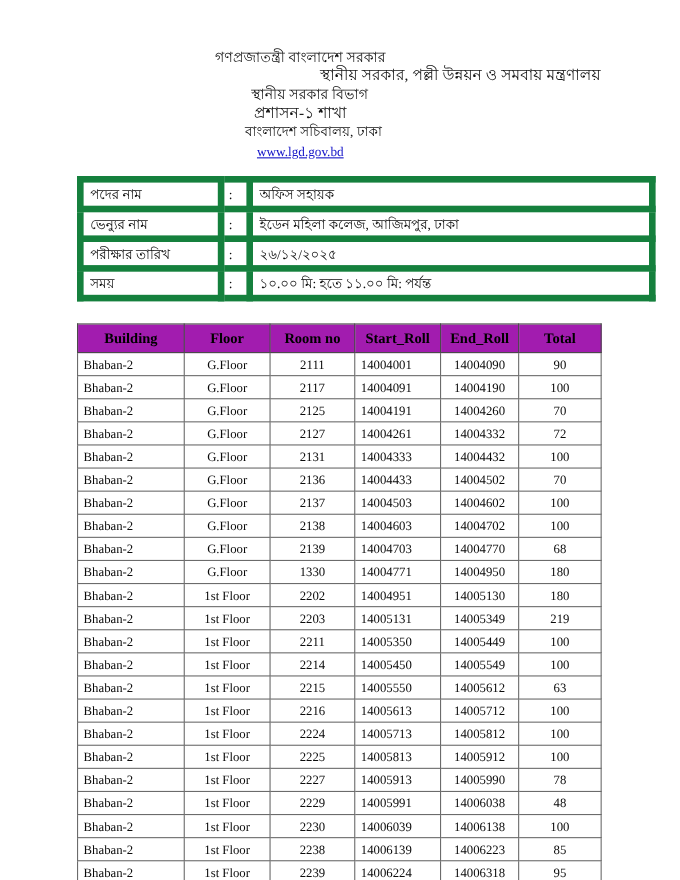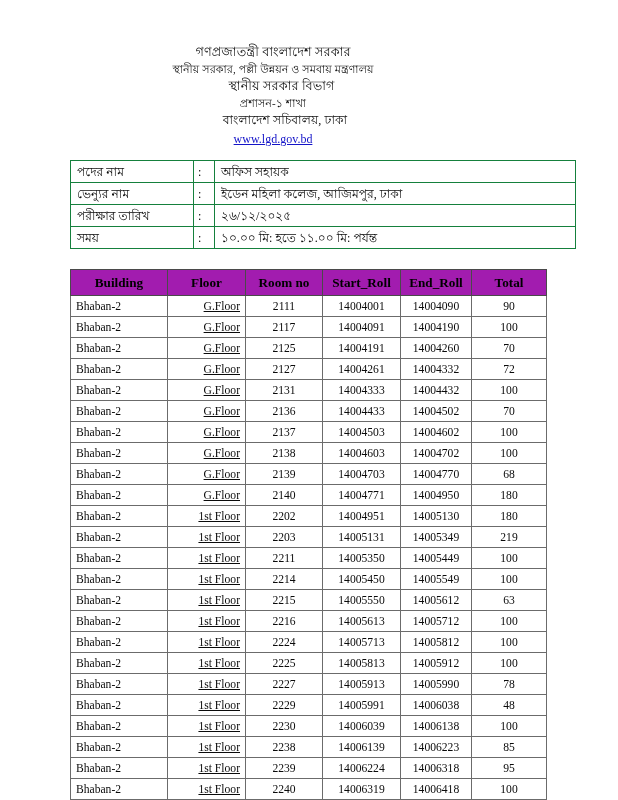--- a/index.html
+++ b/index.html
@@ -28,23 +28,23 @@
     text-align: center;
   }
   .lh-line {
     font-family: "Liberation Serif", "DejaVu Serif", serif;
     font-size: 12.5px;
     line-height: 17px;
     color: #111111;
     letter-spacing: 0.1px;
   }
   .lh-line.l1 { font-size: 12.8px; }
-  .lh-line.l2 { font-size: 11px; }
+  .lh-line.l2 { font-size: 14px; text-align: right; }
   .lh-line.l3 { font-size: 12.8px; margin-left: 17px; }
-  .lh-line.l4 { font-size: 11px; }
+  .lh-line.l4 { font-size: 14px; }
   .lh-line.l5 { font-size: 12.2px; margin-left: 24px; }
   .lh-url {
     display: inline-block;
     margin-top: 1px;
     font-family: "Liberation Serif", "DejaVu Serif", serif;
     font-size: 12px;
     color: #1414c8;
     text-decoration: underline;
     cursor: pointer;
   }
@@ -53,21 +53,21 @@
   .info-wrap {
     margin: 13px 0 0 70px;
     width: 476px;
   }
   table.info {
     border-collapse: collapse;
     width: 476px;
     table-layout: fixed;
   }
   table.info td {
-    border: 1px solid #15803d;
+    border: 6px solid #15803d;
     height: 21px;
     padding: 0 6px;
     font-family: "Liberation Serif", "DejaVu Serif", serif;
     font-size: 12.2px;
     line-height: 20px;
     vertical-align: middle;
     color: #0b0b0b;
     white-space: nowrap;
     overflow: hidden;
   }
@@ -102,23 +102,23 @@
     height: 20px;
     font-family: "Liberation Serif", "DejaVu Serif", serif;
     font-size: 11.6px;
     line-height: 19px;
     color: #0a0a0a;
     padding: 0 5px;
     white-space: nowrap;
     overflow: hidden;
   }
   td.c-building { text-align: left; margin-left: 16px; }
-  td.c-floor    { text-align: right; text-decoration: underline; }
+  td.c-floor    { text-align: center; }
   td.c-room     { text-align: center; }
-  td.c-start    { text-align: center; }
+  td.c-start    { }
   td.c-end      { text-align: center; }
   td.c-total    { text-align: center; }
 
   col.w-building { width: 97px; }
   col.w-floor    { width: 78px; }
   col.w-room     { width: 77px; }
   col.w-start    { width: 78px; }
   col.w-end      { width: 71px; }
   col.w-total    { width: 75px; }
 </style>
@@ -252,21 +252,21 @@
             <td class="c-building">Bhaban-2</td>
             <td class="c-floor">G.Floor</td>
             <td class="c-room">2139</td>
             <td class="c-start">14004703</td>
             <td class="c-end">14004770</td>
             <td class="c-total">68</td>
           </tr>
           <tr>
             <td class="c-building">Bhaban-2</td>
             <td class="c-floor">G.Floor</td>
-            <td class="c-room">2140</td>
+            <td class="c-room">1330</td>
             <td class="c-start">14004771</td>
             <td class="c-end">14004950</td>
             <td class="c-total">180</td>
           </tr>
           <tr>
             <td class="c-building">Bhaban-2</td>
             <td class="c-floor">1st Floor</td>
             <td class="c-room">2202</td>
             <td class="c-start">14004951</td>
             <td class="c-end">14005130</td>

